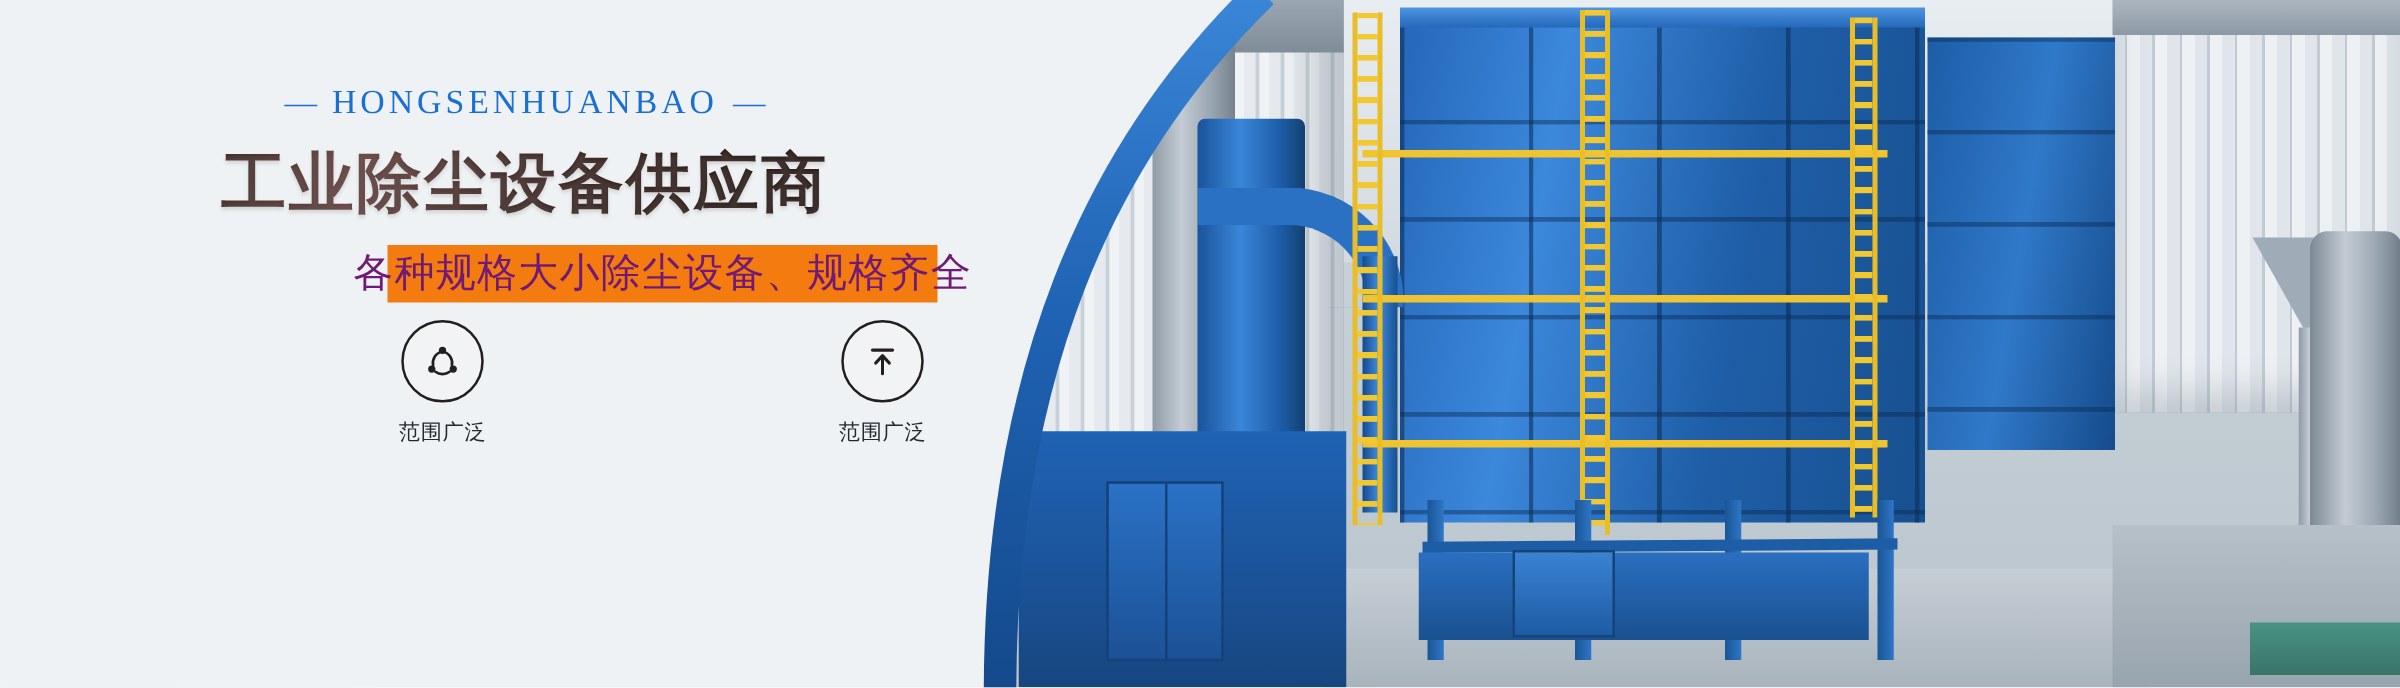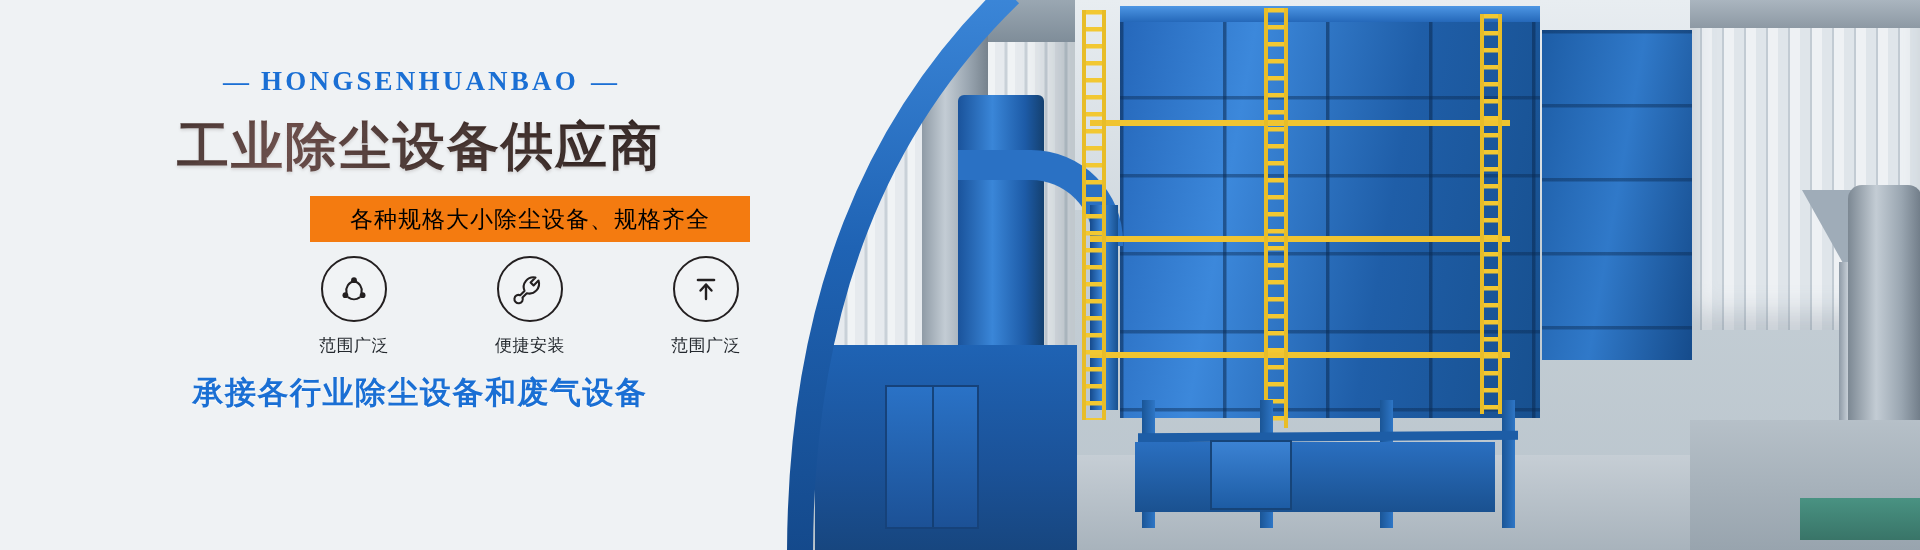--- a/index.html
+++ b/index.html
@@ -339,21 +339,20 @@
   .eyebrow {
     position: absolute;
     left: 0; top: 66px;
     width: 840px;
     text-align: center;
     color: #1a6fd4;
     font-family: "Liberation Serif", "DejaVu Serif", serif;
     font-size: 27px;
     letter-spacing: 3.2px;
     white-space: nowrap;
-    font-weight: bold;
   }
   .eyebrow .dash {
     display: inline-block;
     letter-spacing: 0;
     margin: 0 12px;
     font-size: 26px;
   }
   .headline {
     position: absolute;
     left: 0; top: 112px;
@@ -376,22 +375,22 @@
   .subbar {
     position: absolute;
     left: 310px; top: 196px;
     width: 440px; height: 46px;
     background: #f47b10;
     display: flex;
     align-items: center;
     justify-content: center;
   }
   .subbar span {
-    color: #000000;
-    font-size: 23px;
+    color: #701a75;
+    font-size: 32px;
     letter-spacing: 1px;
     white-space: nowrap;
   }
   .features {
     position: absolute;
     left: 300px; top: 256px;
     width: 460px;
     display: flex;
     justify-content: space-between;
   }
@@ -527,41 +526,29 @@
             <path d="M11.3 25.4 A9.5 9.5 0 0 0 22.7 25.4" fill="none" stroke="#231f20" stroke-width="2.1" stroke-linecap="round"></path>
             <circle cx="17" cy="8.2" r="2.9" fill="#231f20"></circle>
             <circle cx="8.4" cy="23.2" r="2.9" fill="#231f20"></circle>
             <circle cx="25.6" cy="23.2" r="2.9" fill="#231f20"></circle>
           </svg>
         </div>
         <div class="flabel">范围广泛</div>
       </div>
 
 
-      <div class="feature">
-        <div class="fcircle">
-          <svg width="36" height="36" viewBox="0 0 36 36">
-            <path d="M23.5 6.5 L18.6 11.4 L21.6 14.4 L26.5 9.5
-                     A9.8 9.8 0 0 1 14.8 22.2 L10.5 26.5
-                     A4.2 4.2 0 1 1 8.2 24.2 L12.5 19.9
-                     A9.8 9.8 0 0 1 23.5 6.5 Z" fill="none" stroke="#231f20" stroke-width="2.1" stroke-linejoin="round"></path>
-          </svg>
-        </div>
-        <div class="flabel">便捷安装</div>
-      </div>
 
       <div class="feature">
         <div class="fcircle">
           <svg width="34" height="34" viewBox="0 0 34 34">
             <line x1="9" y1="8" x2="25" y2="8" stroke="#231f20" stroke-width="2.6" stroke-linecap="round"></line>
             <line x1="17" y1="27" x2="17" y2="13" stroke="#231f20" stroke-width="2.4" stroke-linecap="round"></line>
             <path d="M11.5 18.5 L17 12.5 L22.5 18.5" fill="none" stroke="#231f20" stroke-width="2.4" stroke-linecap="round" stroke-linejoin="round"></path>
           </svg>
         </div>
         <div class="flabel">范围广泛</div>
       </div>
 
     </div>
 
-    <div class="tagline">承接各行业除尘设备和废气设备</div>
 
   </div>
 </div>
 
 </body></html>

